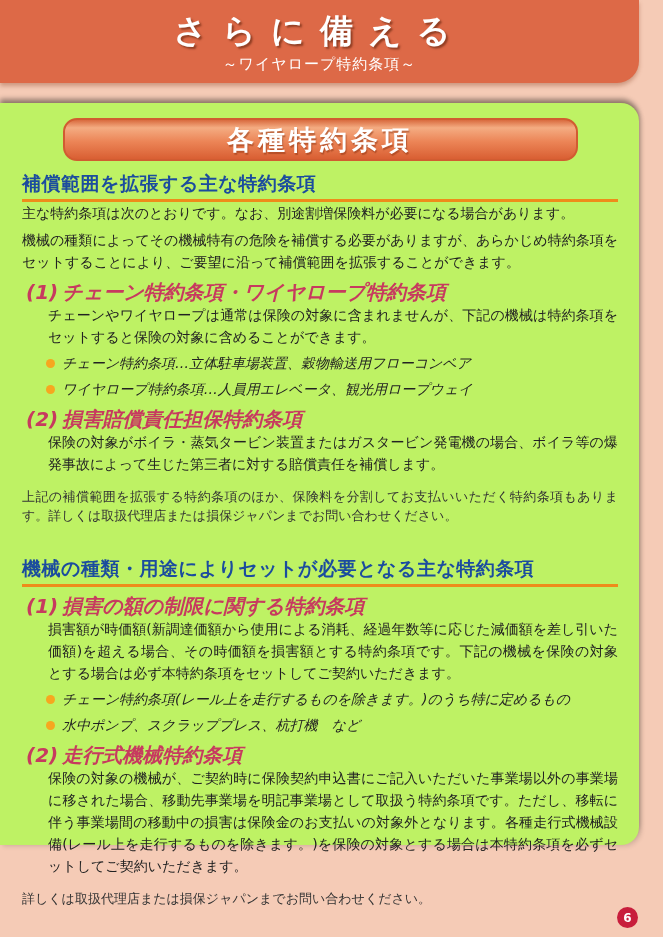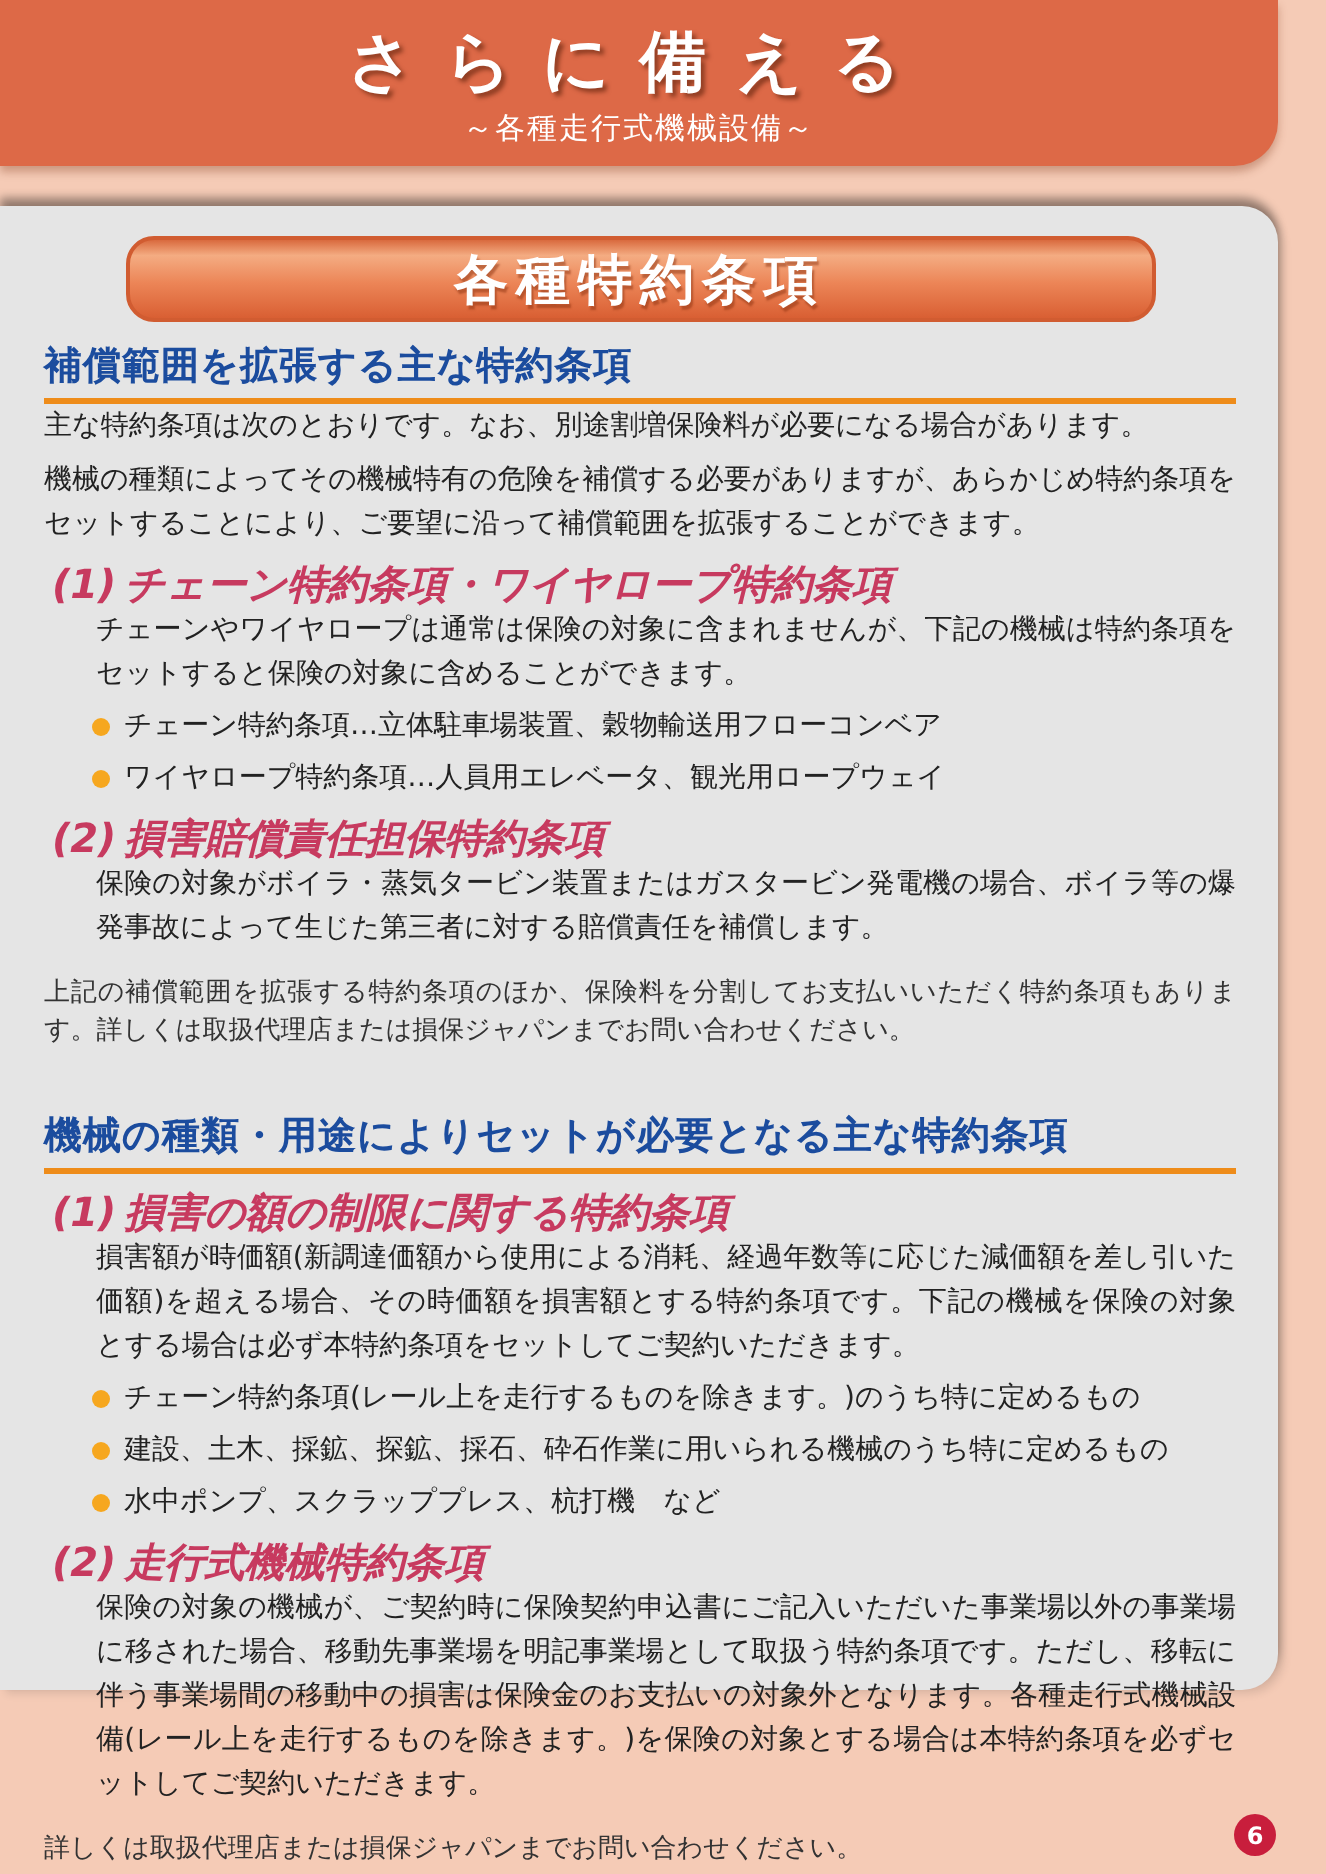--- a/index.html
+++ b/index.html
@@ -26,21 +26,21 @@
     white-space:nowrap;
   }
   .banner-sub{
     margin-top:1px;text-align:center;
     color:#fff;font-size:15px;letter-spacing:1px;
   }
   
   .card{
     position:absolute;top:103px;left:0;
     width:639px;height:742px;
-    background:#e5e5e5;
+    background:#bef264;
     border-radius:0 18px 18px 0;
     box-shadow:0 -4px 5px rgba(0,0,0,.40), 3px 2px 4px rgba(0,0,0,.10);
     box-sizing:border-box;
     padding:15px 21px 0 22px;
   }
   
   .pill{
     width:515px;height:43px;
     margin:0 auto;
     border:2px solid #d15c31;
@@ -69,21 +69,21 @@
     color:#c73a5f;font-size:20px;font-weight:bold;line-height:20px;font-style:italic;
   }
   .item-head .num{margin-right:4px;}
   .item-body{
     margin:2px 0 0 26px;
     font-size:14px;line-height:22px;color:#222;text-align:justify;
   }
   .bullet-row{
     display:flex;align-items:flex-start;
     margin:5px 0 0 24px;
-    font-size:14px;line-height:21px;color:#222;
+    font-size:14px;line-height:21px;color:#222;font-style:italic;
   }
   .dot{
     flex:0 0 auto;width:9px;height:9px;border-radius:50%;
     background:#f6a71f;margin:6px 7px 0 0;
   }
   .note-text{
     margin:12px 0 0 0;
     font-size:13px;line-height:19px;color:#333;text-align:justify;
   }
   .sec2-gap{margin-top:31px;}
@@ -94,21 +94,21 @@
     background:#c81e3c;color:#fff;
     font-size:12px;font-weight:bold;
     display:flex;align-items:center;justify-content:center;
   }
 </style>
 </head>
 <body>
 
 <div class="banner">
   <div class="banner-title">さらに備える</div>
-  <div class="banner-sub">～各種走行式機械設備～</div>
+  <div class="banner-sub">～ワイヤロープ特約条項～</div>
 </div>
 
 <div class="card">
 
   <div class="pill">
     <span>各種特約条項</span>
   </div>
 
   <h2 class="sec-head">補償範囲を拡張する主な特約条項</h2>
   <div class="rule"></div>
@@ -144,24 +144,20 @@
     <span class="num">(1)</span><span>損害の額の制限に関する特約条項</span>
   </div>
   <p class="item-body">損害額が時価額(新調達価額から使用による消耗、経過年数等に応じた減価額を差し引いた価額)を超える場合、その時価額を損害額とする特約条項です。下記の機械を保険の対象とする場合は必ず本特約条項をセットしてご契約いただきます。</p>
 
   <div class="bullet-row">
     <span class="dot"></span>
     <span>チェーン特約条項(レール上を走行するものを除きます。)のうち特に定めるもの</span>
   </div>
   <div class="bullet-row">
     <span class="dot"></span>
-    <span>建設、土木、採鉱、探鉱、採石、砕石作業に用いられる機械のうち特に定めるもの</span>
-  </div>
-  <div class="bullet-row">
-    <span class="dot"></span>
     <span>水中ポンプ、スクラッププレス、杭打機　など</span>
   </div>
 
   <div class="item-head">
     <span class="num">(2)</span><span>走行式機械特約条項</span>
   </div>
   <p class="item-body">保険の対象の機械が、ご契約時に保険契約申込書にご記入いただいた事業場以外の事業場に移された場合、移動先事業場を明記事業場として取扱う特約条項です。ただし、移転に伴う事業場間の移動中の損害は保険金のお支払いの対象外となります。各種走行式機械設備(レール上を走行するものを除きます。)を保険の対象とする場合は本特約条項を必ずセットしてご契約いただきます。</p>
 
   <p class="note-text">詳しくは取扱代理店または損保ジャパンまでお問い合わせください。</p>
 

